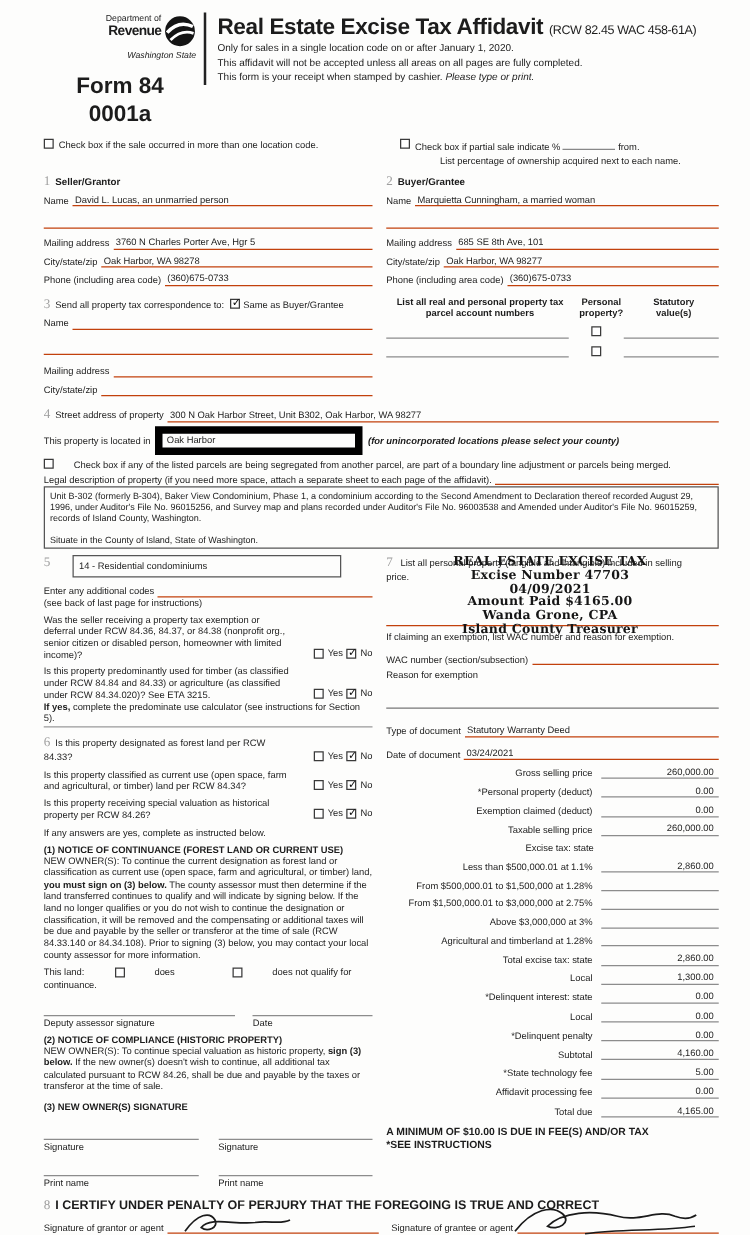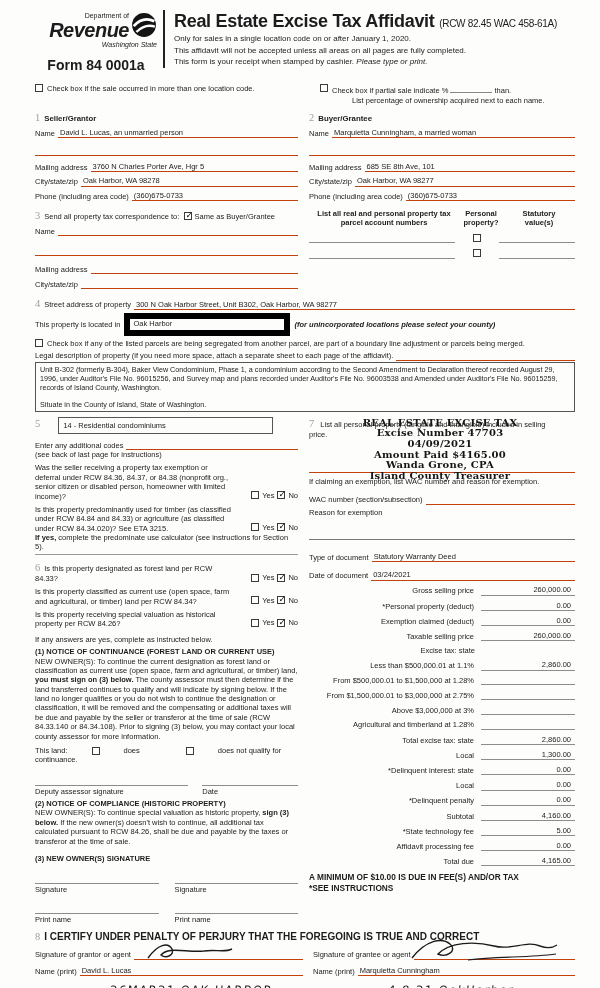--- a/index.html
+++ b/index.html
@@ -6,23 +6,23 @@
   body{width:600px;height:988px;background:#fdfdfc;color:#1c1c1c;
        font-family:"Liberation Sans",sans-serif;font-size:7.5px;line-height:1.25;position:relative;overflow:hidden;}
   .page{position:absolute;inset:0;padding:8px 25px 0 35px;box-sizing:border-box;}
   b{font-weight:bold;}
   
   .hdr{display:flex;align-items:stretch;}
   .logo{width:122px;flex:none;padding-top:4px;}
   .logo-top{display:flex;justify-content:flex-end;align-items:flex-start;}
   .logo-txt{text-align:right;margin-right:2px;}
   .dept{font-size:7px;}
-  .brand{font-size:20px;font-weight:bold;letter-spacing:-0.5px;line-height:0.9;font-style:italic;}
+  .brand{font-size:11px;font-weight:bold;letter-spacing:-0.5px;line-height:0.9;}
   .wast{font-size:7px;font-style:italic;text-align:right;margin-top:1px;}
-  .formno{font-size:14px;font-weight:bold;margin-top:7px;text-align:center;}
+  .formno{font-size:18px;font-weight:bold;margin-top:7px;text-align:center;}
   .vdiv{border-left:2px solid #222;margin:2px 9px 0 6px;height:58px;}
   .titleblk{padding-top:2px;}
   .title{font-size:18px;font-weight:bold;letter-spacing:-0.3px;white-space:nowrap;}
   .title-suf{font-size:10px;font-weight:normal;}
   .note{font-size:8px;margin-top:1.5px;}
   
   .cb{width:8px;height:8px;border:1px solid #3a3a3a;display:inline-block;position:relative;flex:none;background:#fff;box-sizing:border-box;vertical-align:-1px;}
   .cb.ck::after{content:"\2713";position:absolute;top:-3px;left:0px;font-size:9px;color:#111;}
   .topchecks{display:flex;margin-top:9px;}
   .tc-l{width:285px;flex:none;display:flex;gap:4px;align-items:flex-start;}
@@ -117,21 +117,21 @@
   <div class="topchecks">
     <div class="tc-l">
       <span class="cb"></span>
       <span>Check box if the sale occurred in more than one location code.</span>
     </div>
     <div class="tc-r">
       <span class="cb"></span>
       <span>
         <span>Check box if partial sale indicate %</span>
         <span class="shortfill"></span>
-        <span>than.</span>
+        <span>from.</span>
         <div style="margin-left:20px;margin-top:1px;">List percentage of ownership acquired next to each name.</div>
       </span>
     </div>
   </div>
 
   <div class="cols mt6">
     <div class="lcol">
       <div><span class="secnum">1</span><span class="sechead">Seller/Grantor</span></div>
       <div class="row mt3">
           <span class="lbl">Name</span>
@@ -234,21 +234,21 @@
   <div class="mt8">
     <div class="row">
         <span class="lbl"><span class="secnum">4</span><span>Street address of property</span></span>
         <span class="fl">300 N Oak Harbor Street, Unit B302, Oak Harbor, WA 98277</span>
       </div>
     <div class="mt3" style="display:flex;align-items:center;">
       <span>This property is located in</span>
       <span class="locbox">Oak Harbor</span>
       <b><i>(for unincorporated locations please select your county)</i></b>
     </div>
-    <div class="mt3" style="display:flex;gap:4px;align-items:flex-start;">
+    <div class="mt3" style="display:flex;gap:16px;align-items:flex-start;">
       <span class="cb"></span>
       <span>Check box if any of the listed parcels are being segregated from another parcel, are part of a boundary line adjustment or parcels being merged.</span>
     </div>
     <div class="row mt2">
         <span class="lbl">Legal description of property (if you need more space, attach a separate sheet to each page of the affidavit).</span>
         <span class="fl"></span>
       </div>
     <div class="legalbox">
       <div>Unit B-302 (formerly B-304), Baker View Condominium, Phase 1, a condominium according to the Second Amendment to Declaration thereof recorded August 29, 1996, under Auditor's File No. 96015256, and Survey map and plans recorded under Auditor's File No. 96003538 and Amended under Auditor's File No. 96015259, records of Island County, Washington.</div>
       <div style="margin-top:8px;">Situate in the County of Island, State of Washington.</div>

